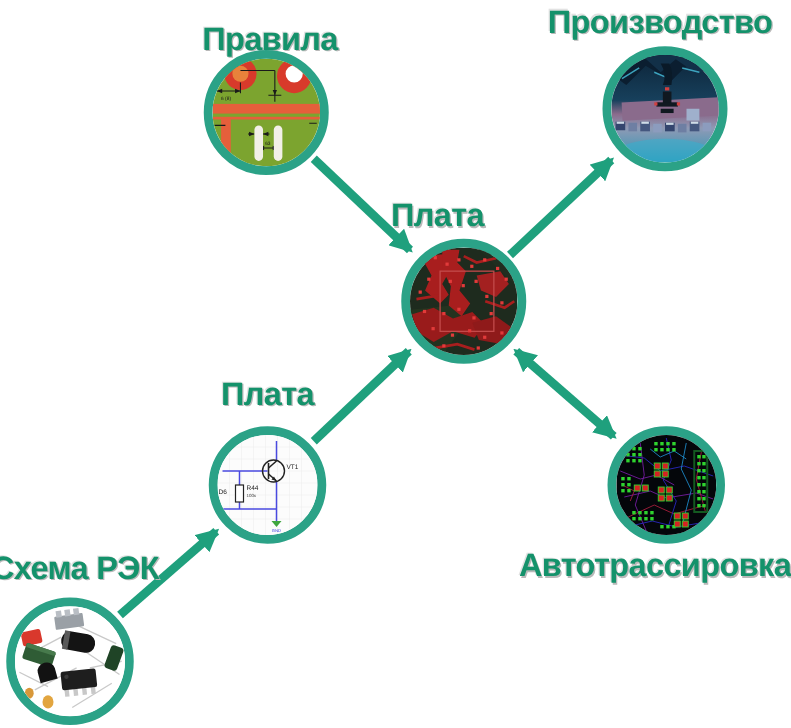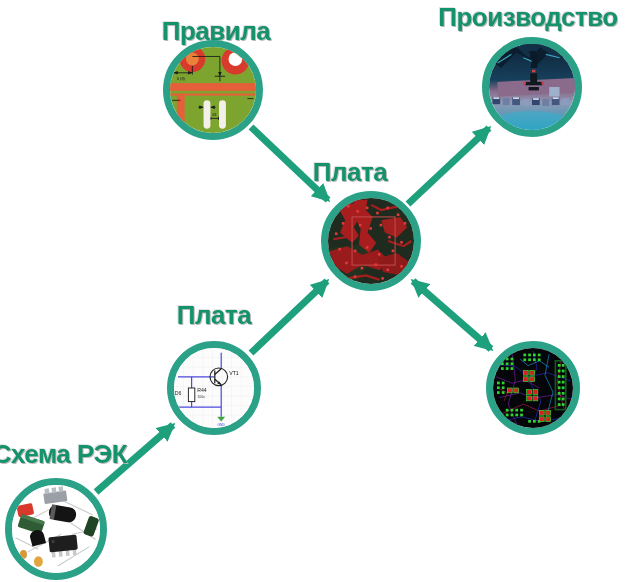--- a/index.html
+++ b/index.html
@@ -39,20 +39,21 @@
       <line x1="96" y1="492" x2="173" y2="425" marker-end="url(#ah)"></line>
       <line x1="413" y1="281" x2="491" y2="349" marker-start="url(#ah)" marker-end="url(#ah)"></line>
     </g>
   </svg>
 
   <div class="node-label" style="left:216px;top:16px;">Правила</div>
   <div class="node-label" style="left:528px;top:2px;">Производство</div>
   <div class="node-label" style="left:350px;top:157px;">Плата</div>
   <div class="node-label" style="left:214px;top:300px;">Плата</div>
   <div class="node-label" style="left:60px;top:439px;">Схема РЭК</div>
+  <div class="node-label" style="left:524px;top:437px;">Автотрассировка</div>
 
   <div class="node" style="left:163px;top:40px;width:100px;height:100px;">
     <svg viewBox="0 0 100 100">
       <rect width="100" height="100" fill="#7CA42F"></rect>
       <circle cx="26" cy="14" r="15" fill="#D83A2B"></circle>
       <circle cx="26" cy="14" r="7.5" fill="#E8823B"></circle>
       <circle cx="76" cy="16" r="16" fill="#D83A2B"></circle>
       <circle cx="76" cy="14" r="8" fill="#FFFFFF"></circle>
       <rect x="0" y="42" width="100" height="9" fill="#E55F3B"></rect>
       <rect x="0" y="54" width="100" height="2.5" fill="#E55F3B"></rect>

